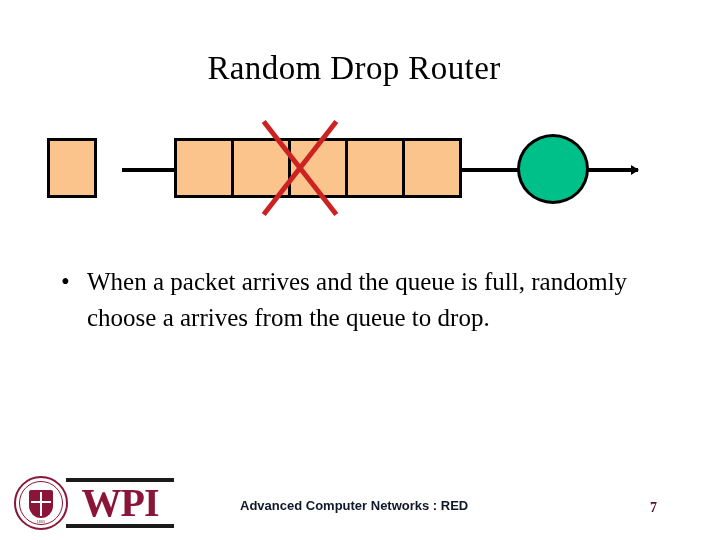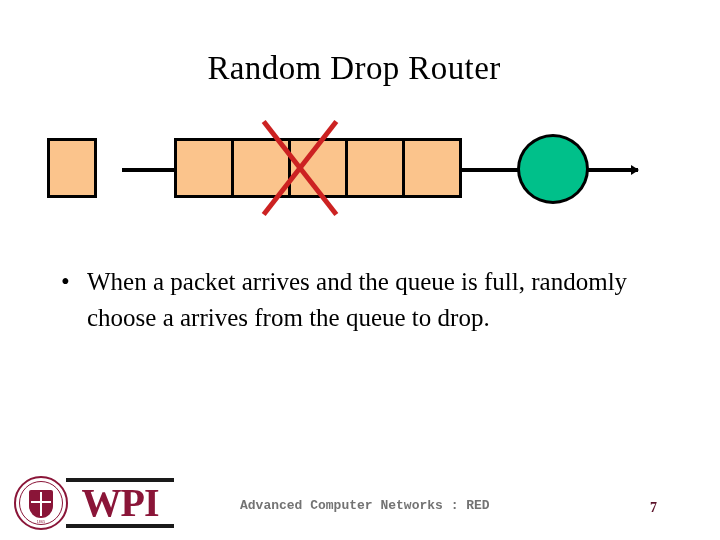--- a/index.html
+++ b/index.html
@@ -232,24 +232,24 @@
     font-weight: bold;
     font-size: 40px;
     line-height: 44px;
     color: #8A1538;
     letter-spacing: -1px;
   }
   #footer-course {
     position: absolute;
     left: 240px;
     top: 28px;
-    font-family: Liberation Mono, monospace;
+    font-family: Liberation Sans, sans-serif;
     font-weight: bold;
     font-size: 13px;
-    color: #737373;
+    color: #0f172a;
     white-space: nowrap;
   }
   #footer-page-number {
     position: absolute;
     left: 650px;
     top: 30px;
     font-family: "Liberation Serif", "DejaVu Serif", serif;
     font-weight: bold;
     font-size: 14px;
     color: #5A1028;

